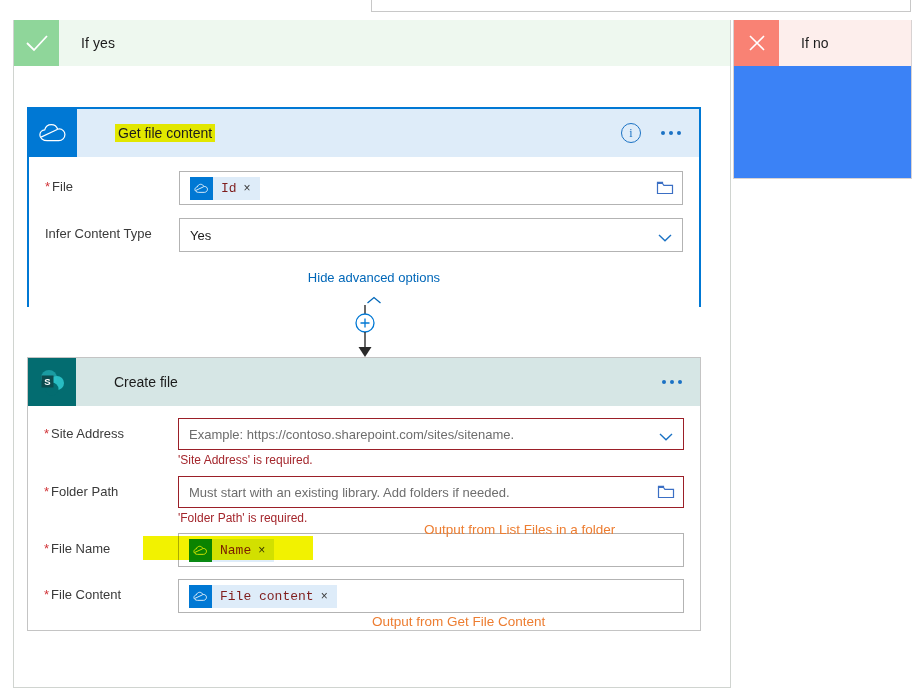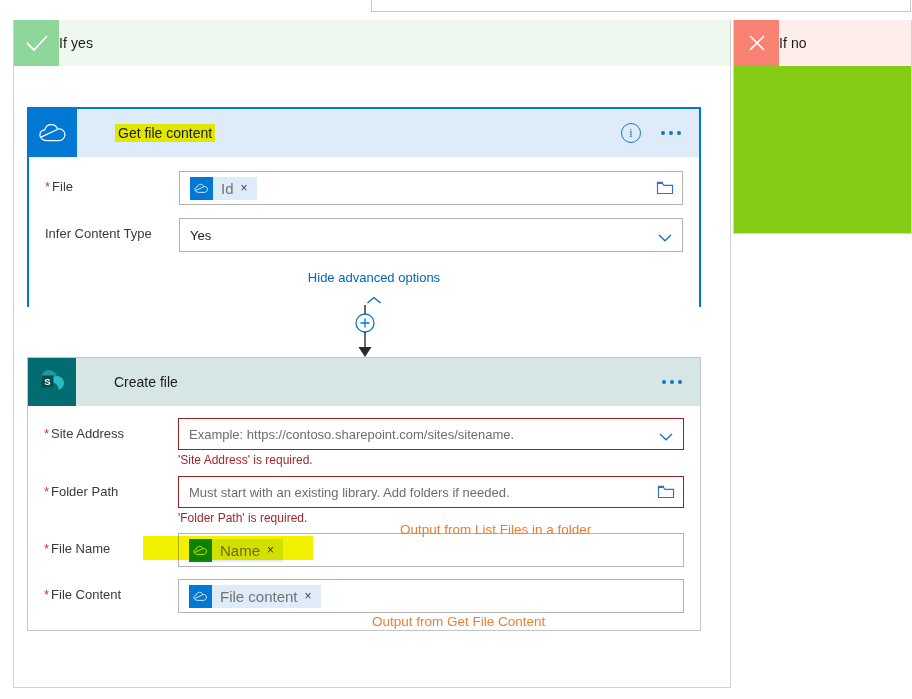--- a/index.html
+++ b/index.html
@@ -40,24 +40,24 @@
     width: 718px;
     height: 668px;
     border: 1px solid #d0d4d0;
     border-top: none;
     background: #ffffff;
   }
   #branch-no {
     left: 733px;
     top: 20px;
     width: 179px;
-    height: 214px;
+    height: 159px;
     border: 1px solid #d8d2d2;
     border-top: none;
-    background: #84cc16;
+    background: #3b82f6;
   }
 
   .branch-header {
     display: flex;
     align-items: stretch;
     height: 46px;
     width: 100%;
     box-sizing: border-box;
   }
   #branch-yes .branch-header { background: #eef8ef; }
@@ -69,20 +69,21 @@
     display: flex;
     align-items: center;
     justify-content: center;
   }
   #yes-icon { background: #8fd69a; }
   #no-icon  { background: #f98274; }
 
   .branch-title {
     display: flex;
     align-items: center;
+    padding-left: 22px;
     font-size: 14px;
     color: #1b1b1b;
     letter-spacing: 0.1px;
   }
 
   
   .card {
     position: absolute;
     box-sizing: border-box;
     background: #ffffff;
@@ -266,22 +267,23 @@
     height: 23px;
     flex: 0 0 23px;
     background: #0078d4;
     display: flex;
     align-items: center;
     justify-content: center;
   }
   .token-icon.greenish { background: #0a8a15; }
   .token-label {
     padding: 0 7px 0 8px;
-    font-size: 15px;
-    color: #737373;
+    font-size: 13px;
+    color: #7f1d1d;
+    font-family: Liberation Mono, monospace;
   }
   .token-x {
     padding-right: 9px;
     font-size: 12px;
     color: #3a3a3a;
   }
 
   
   .adv-link {
     display: flex;
@@ -530,15 +532,15 @@
             <span class="token-x">×</span>
           </span>
         </div>
       </div>
     </div>
   </div>
 </div>
 
 <div class="hl-overlay" style="left:143px; top:536px; width:170px; height:24px;"></div>
 
-<div class="annot" style="left:400px; top:522px;">Output from List Files in a folder</div>
+<div class="annot" style="left:424px; top:522px;">Output from List Files in a folder</div>
 
 <div class="annot" style="left:372px; top:614px;">Output from Get File Content</div>
 
 </body></html>

